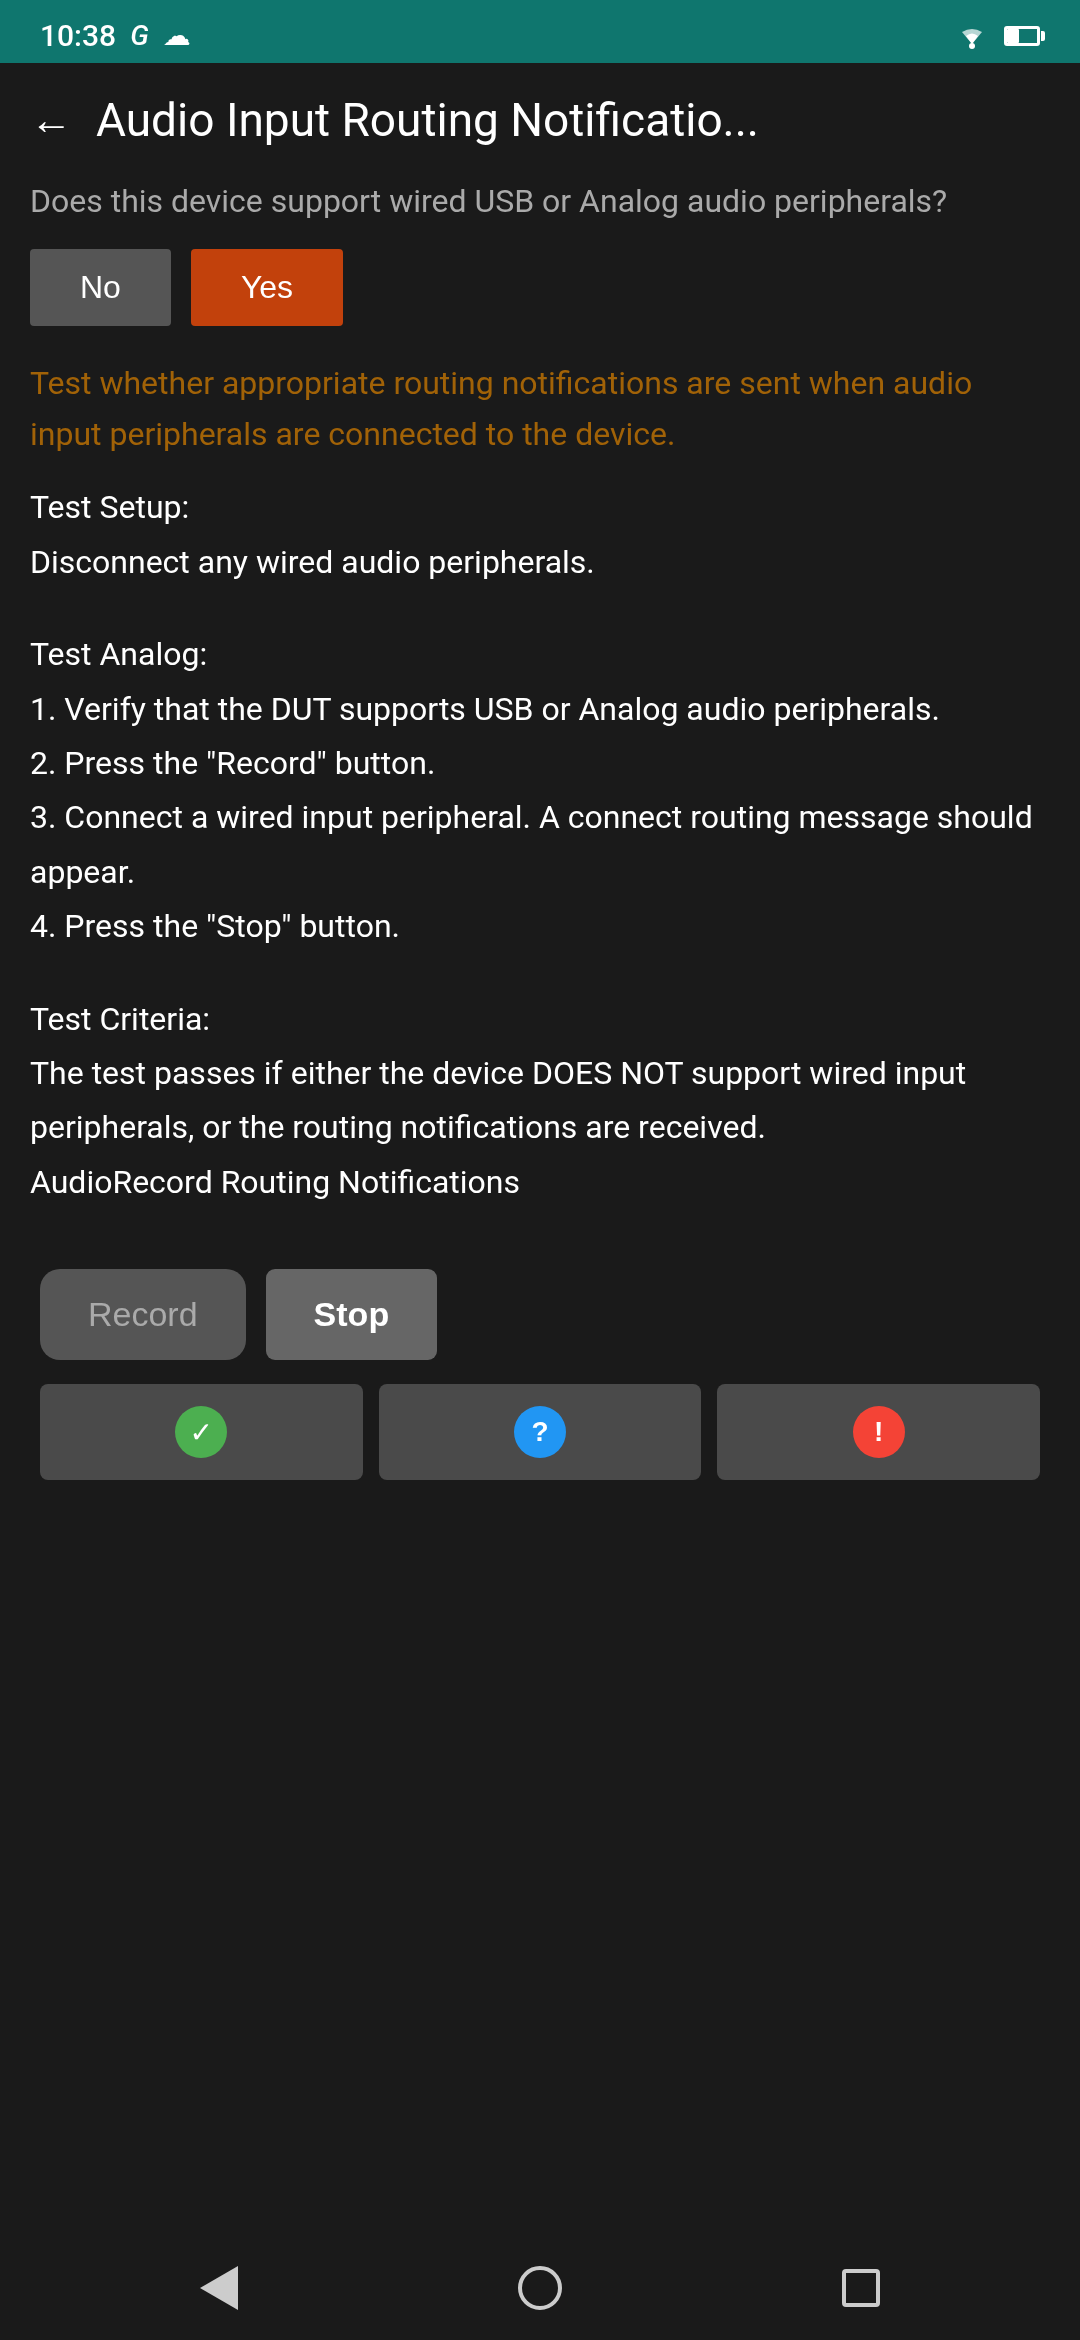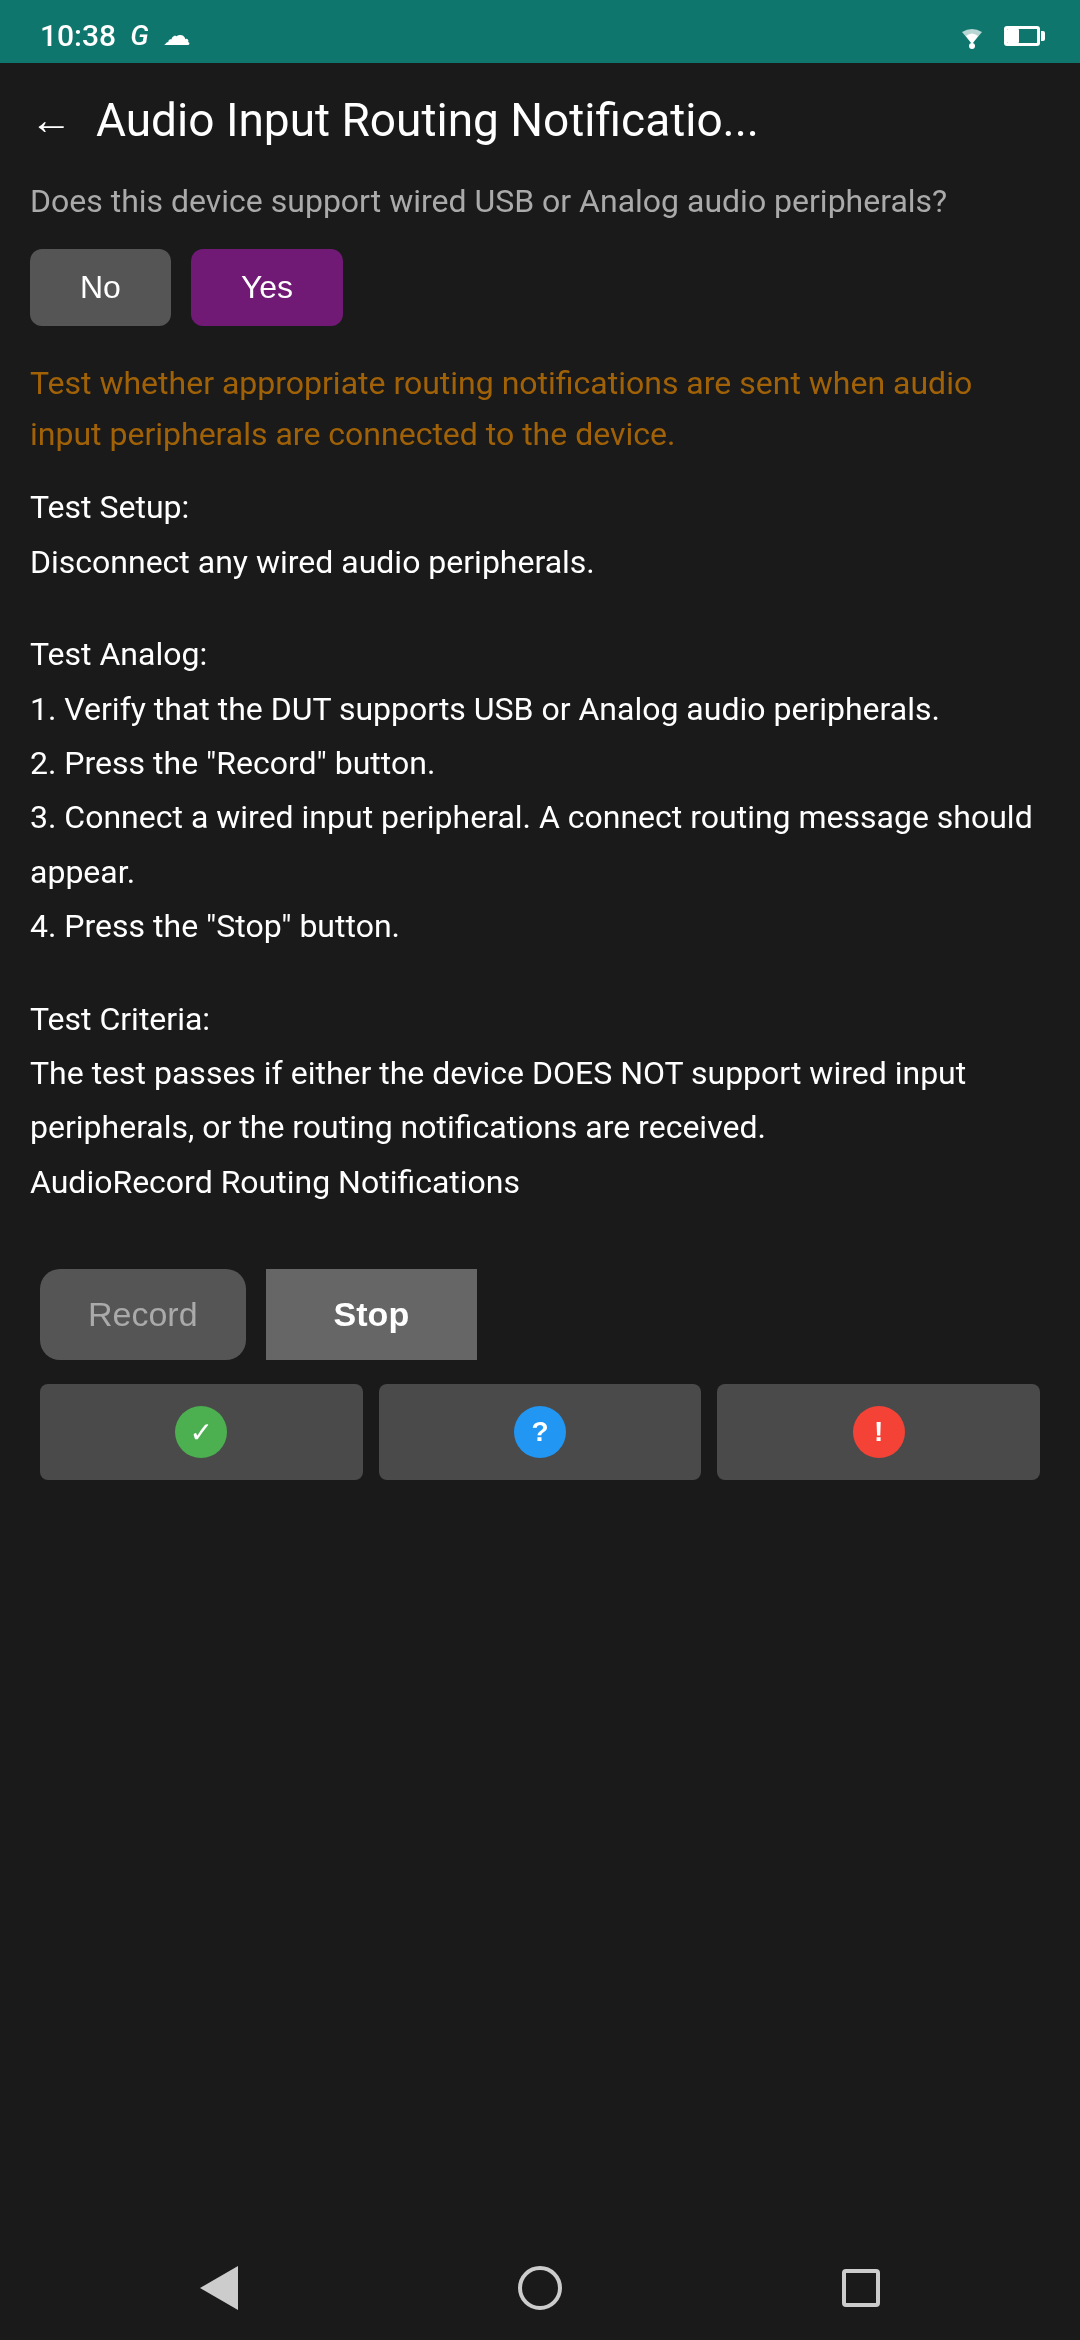--- a/index.html
+++ b/index.html
@@ -116,31 +116,31 @@
     }
 
     .button-row {
       display: flex;
       gap: 20px;
       margin-bottom: 32px;
     }
 
     .btn-no, .btn-yes {
       padding: 20px 50px;
-      border-radius: 12px;
+      border-radius: 4px;
       border: none;
       background-color: #555555;
       color: #ffffff;
       font-size: 32px;
       cursor: pointer;
       font-weight: 500;
     }
 
     .btn-yes {
-      background-color: #701a75;
+      background-color: #c2410c;
     }
 
     .description-text {
       color: #a16207;
       font-size: 32px;
       line-height: 1.6;
       margin-bottom: 20px;
     }
 
     .section {
@@ -167,22 +167,22 @@
       padding: 26px 48px;
       border-radius: 20px;
       border: none;
       background-color: #555555;
       color: #aaaaaa;
       font-size: 34px;
       cursor: pointer;
     }
 
     .btn-stop {
-      padding: 26px 68px;
-      border-radius: 0;
+      padding: 26px 48px;
+      border-radius: 9px;
       border: none;
       background-color: #666666;
       color: #ffffff;
       font-size: 34px;
       cursor: pointer;
       font-weight: 600;
     }
 
     
     .result-buttons {

